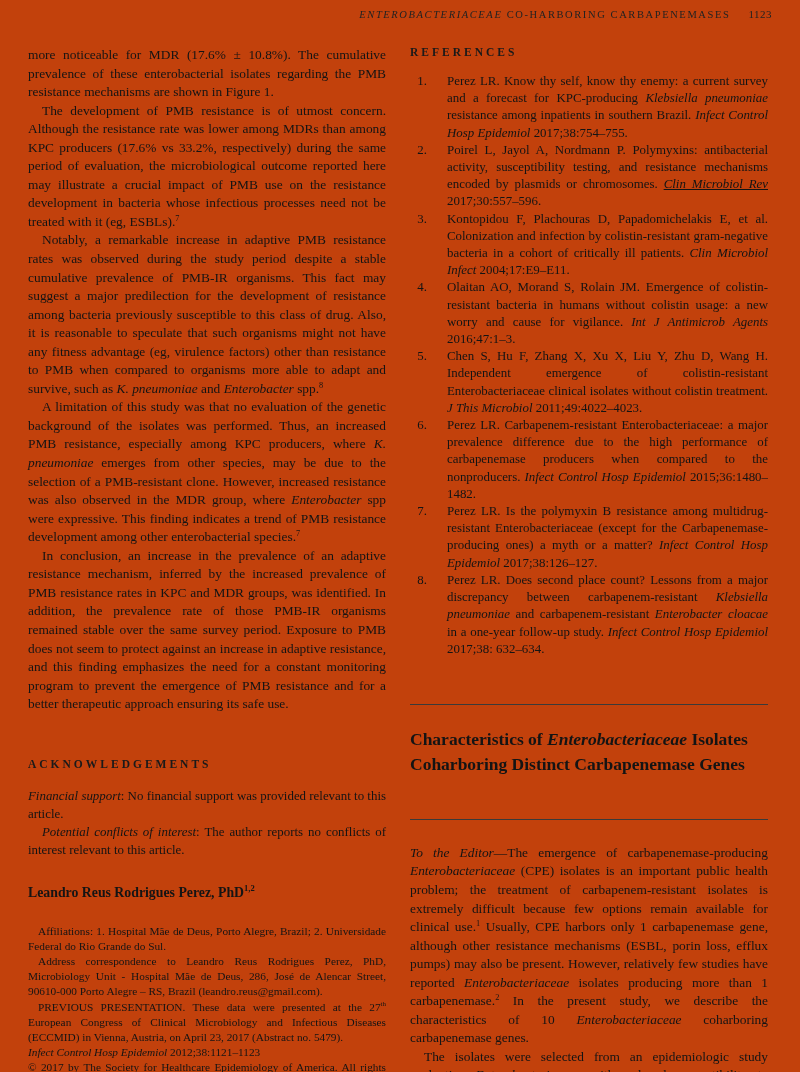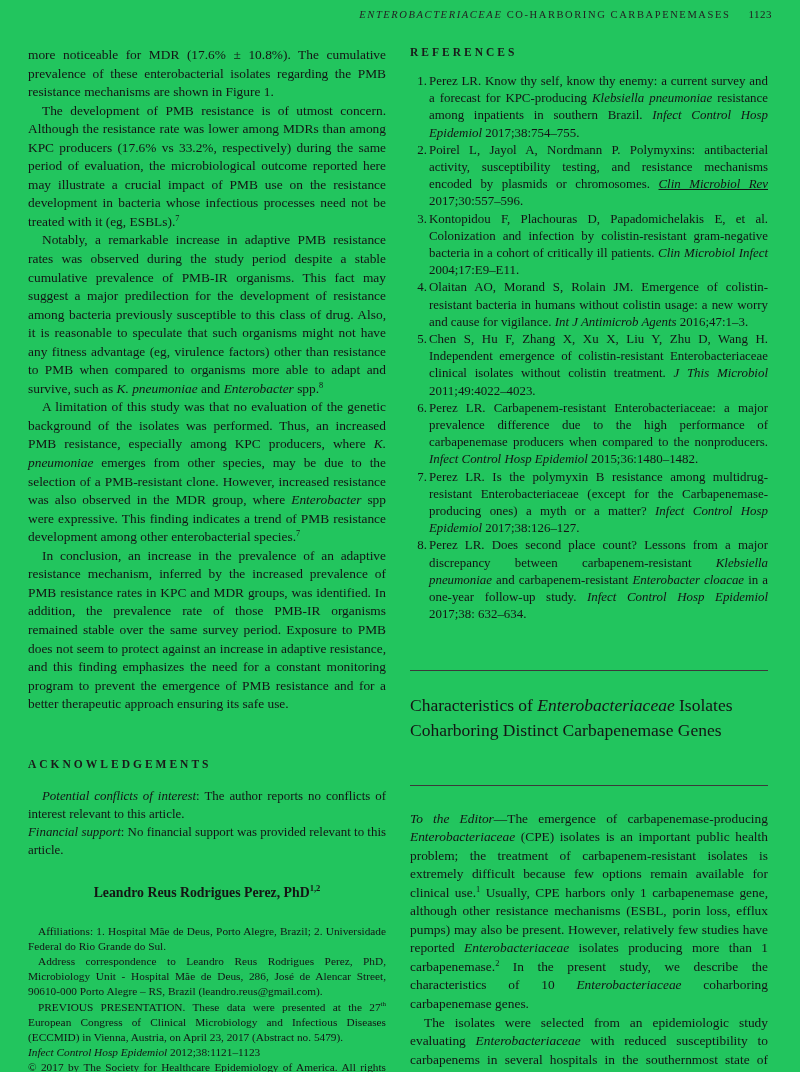--- a/index.html
+++ b/index.html
@@ -1,18 +1,18 @@
 <!DOCTYPE html>
 <html><head>
 <meta charset="utf-8">
 <style>
   html, body { margin:0; padding:0; background:#e8e8e8; }
   .page {
     position:relative; width:800px; height:1072px; margin:0 auto;
-    background:#22c55e; color:#141414; box-sizing:border-box;
+    background:#c2410c; color:#141414; box-sizing:border-box;
     padding:6px 28px 0 28px; overflow:hidden;
     font-family:"Liberation Serif","DejaVu Serif",serif;
   }
   .running-header {
     display:flex; justify-content:flex-end; align-items:baseline;
     font-size:10.5px; letter-spacing:1.6px; color:#222;
     padding-top:2px; white-space:nowrap;
   }
   .running-header .rh-title span { letter-spacing:1.6px; }
   .running-header .page-num { margin-left:18px; letter-spacing:0.5px; font-size:11px; }
@@ -23,32 +23,32 @@
   }
   .indent { text-indent:14px; }
   sup { font-size:0.62em; line-height:0; }
   .section-heading {
     font-size:11.5px; font-weight:700; letter-spacing:3px; color:#1a1a1a;
     margin:0;
   }
   .ack-heading { margin-top:44px; }
   .ack-block { margin-top:17px; }
   .ack-para { font-size:12.9px; line-height:18.2px; text-align:justify; margin:0; }
-  .author-line { text-align:center; font-weight:bold; font-size:13.8px; margin-top:25px; }
+  .author-line { text-align:left; font-weight:bold; font-size:13.8px; margin-top:25px; }
   .footnotes { margin-top:23px; }
   .footnote { font-size:11.3px; line-height:15.2px; text-align:justify; margin:0; }
   .fn-indent { text-indent:10px; }
   .ref-list { margin-top:15px; }
   .ref-item { display:flex; font-size:12.9px; line-height:17.2px; }
   .ref-num { flex:none; width:17px; text-align:right; }
-  .ref-text { flex:1; margin-left:2px; text-align:justify; }
+  .ref-text { flex:1; margin-left:20px; text-align:justify; }
   .rule { border:none; border-top:1px solid #3a3a3a; margin:0; height:0; }
   .rule-above-title { margin-top:46px; }
   .rule-below-title { margin-top:42px; }
-  .next-title { font-size:17.5px; line-height:25px; font-weight:normal; margin:22px 0 0 0; }
+  .next-title { font-size:17.5px; line-height:25px; font-weight:bold; margin:22px 0 0 0; }
   .letter-block { margin-top:24px; }
 </style>
 </head>
 <body>
 
 <div class="page">
 
   <header class="running-header">
     <span class="rh-title"><span style="font-style: italic;">ENTEROBACTERIACEAE</span><span> CO-HARBORING CARBAPENEMASES</span></span>
     <span class="page-num">1123</span>
@@ -58,22 +58,22 @@
 
     <section class="col">
       <p class="body-para"><span>more noticeable for MDR (17.6% ± 10.8%). The cumulative prevalence of these enterobacterial isolates regarding the PMB resistance mechanisms are shown in Figure 1.</span></p>
       <p class="body-para indent"><span>The development of PMB resistance is of utmost concern. Although the resistance rate was lower among MDRs than among KPC producers (17.6% vs 33.2%, respectively) during the same period of evaluation, the microbiological outcome reported here may illustrate a crucial impact of PMB use on the resistance development in bacteria whose infectious processes need not be treated with it (eg, ESBLs).</span><sup>7</sup></p>
       <p class="body-para indent"><span>Notably, a remarkable increase in adaptive PMB resistance rates was observed during the study period despite a stable cumulative prevalence of PMB-IR organisms. This fact may suggest a major predilection for the development of resistance among bacteria previously susceptible to this class of drug. Also, it is reasonable to speculate that such organisms might not have any fitness advantage (eg, virulence factors) other than resistance to PMB when compared to organisms more able to adapt and survive, such as </span><span style="font-style: italic;">K. pneumoniae</span><span> and </span><span style="font-style: italic;">Enterobacter</span><span> spp.</span><sup>8</sup></p>
       <p class="body-para indent"><span>A limitation of this study was that no evaluation of the genetic background of the isolates was performed. Thus, an increased PMB resistance, especially among KPC producers, where </span><span style="font-style: italic;">K. pneumoniae</span><span> emerges from other species, may be due to the selection of a PMB-resistant clone. However, increased resistance was also observed in the MDR group, where </span><span style="font-style: italic;">Enterobacter</span><span> spp were expressive. This finding indicates a trend of PMB resistance development among other enterobacterial species.</span><sup>7</sup></p>
       <p class="body-para indent"><span>In conclusion, an increase in the prevalence of an adaptive resistance mechanism, inferred by the increased prevalence of PMB resistance rates in KPC and MDR groups, was identified. In addition, the prevalence rate of those PMB-IR organisms remained stable over the same survey period. Exposure to PMB does not seem to protect against an increase in adaptive resistance, and this finding emphasizes the need for a constant monitoring program to prevent the emergence of PMB resistance and for a better therapeutic approach ensuring its safe use.</span></p>
 
       <h2 class="section-heading ack-heading">ACKNOWLEDGEMENTS</h2>
       <div class="ack-block">
+        <p class="ack-para"><span style="font-style: italic;">Financial support</span><span>: No financial support was provided relevant to this article.</span></p>
         <p class="ack-para indent"><span style="font-style: italic;">Potential conflicts of interest</span><span>: The author reports no conflicts of interest relevant to this article.</span></p>
-        <p class="ack-para"><span style="font-style: italic;">Financial support</span><span>: No financial support was provided relevant to this article.</span></p>
       </div>
 
       <p class="author-line"><span style="font-weight: bold;">Leandro Reus Rodrigues Perez, PhD</span><sup style="font-weight: bold;">1,2</sup></p>
 
       <div class="footnotes">
         <p class="footnote fn-indent"><span>Affiliations: 1. Hospital Mãe de Deus, Porto Alegre, Brazil; 2. Universidade Federal do Rio Grande do Sul.</span></p>
         <p class="footnote fn-indent"><span>Address correspondence to Leandro Reus Rodrigues Perez, PhD, Microbiology Unit - Hospital Mãe de Deus, 286, José de Alencar Street, 90610-000 Porto Alegre – RS, Brazil (leandro.reus@gmail.com).</span></p>
         <p class="footnote fn-indent"><span>PREVIOUS PRESENTATION. These data were presented at the 27</span><sup>th</sup><span> European Congress of Clinical Microbiology and Infectious Diseases (ECCMID) in Vienna, Austria, on April 23, 2017 (Abstract no. 5479).</span></p>
         <p class="footnote"><span style="font-style: italic;">Infect Control Hosp Epidemiol</span><span> 2012;38:1121–1123</span></p>
         <p class="footnote"><span>© 2017 by The Society for Healthcare Epidemiology of America. All rights reserved. 0899-823X/2017/3809-0022. DOI: 10.1017/ice.2017.150</span></p>

